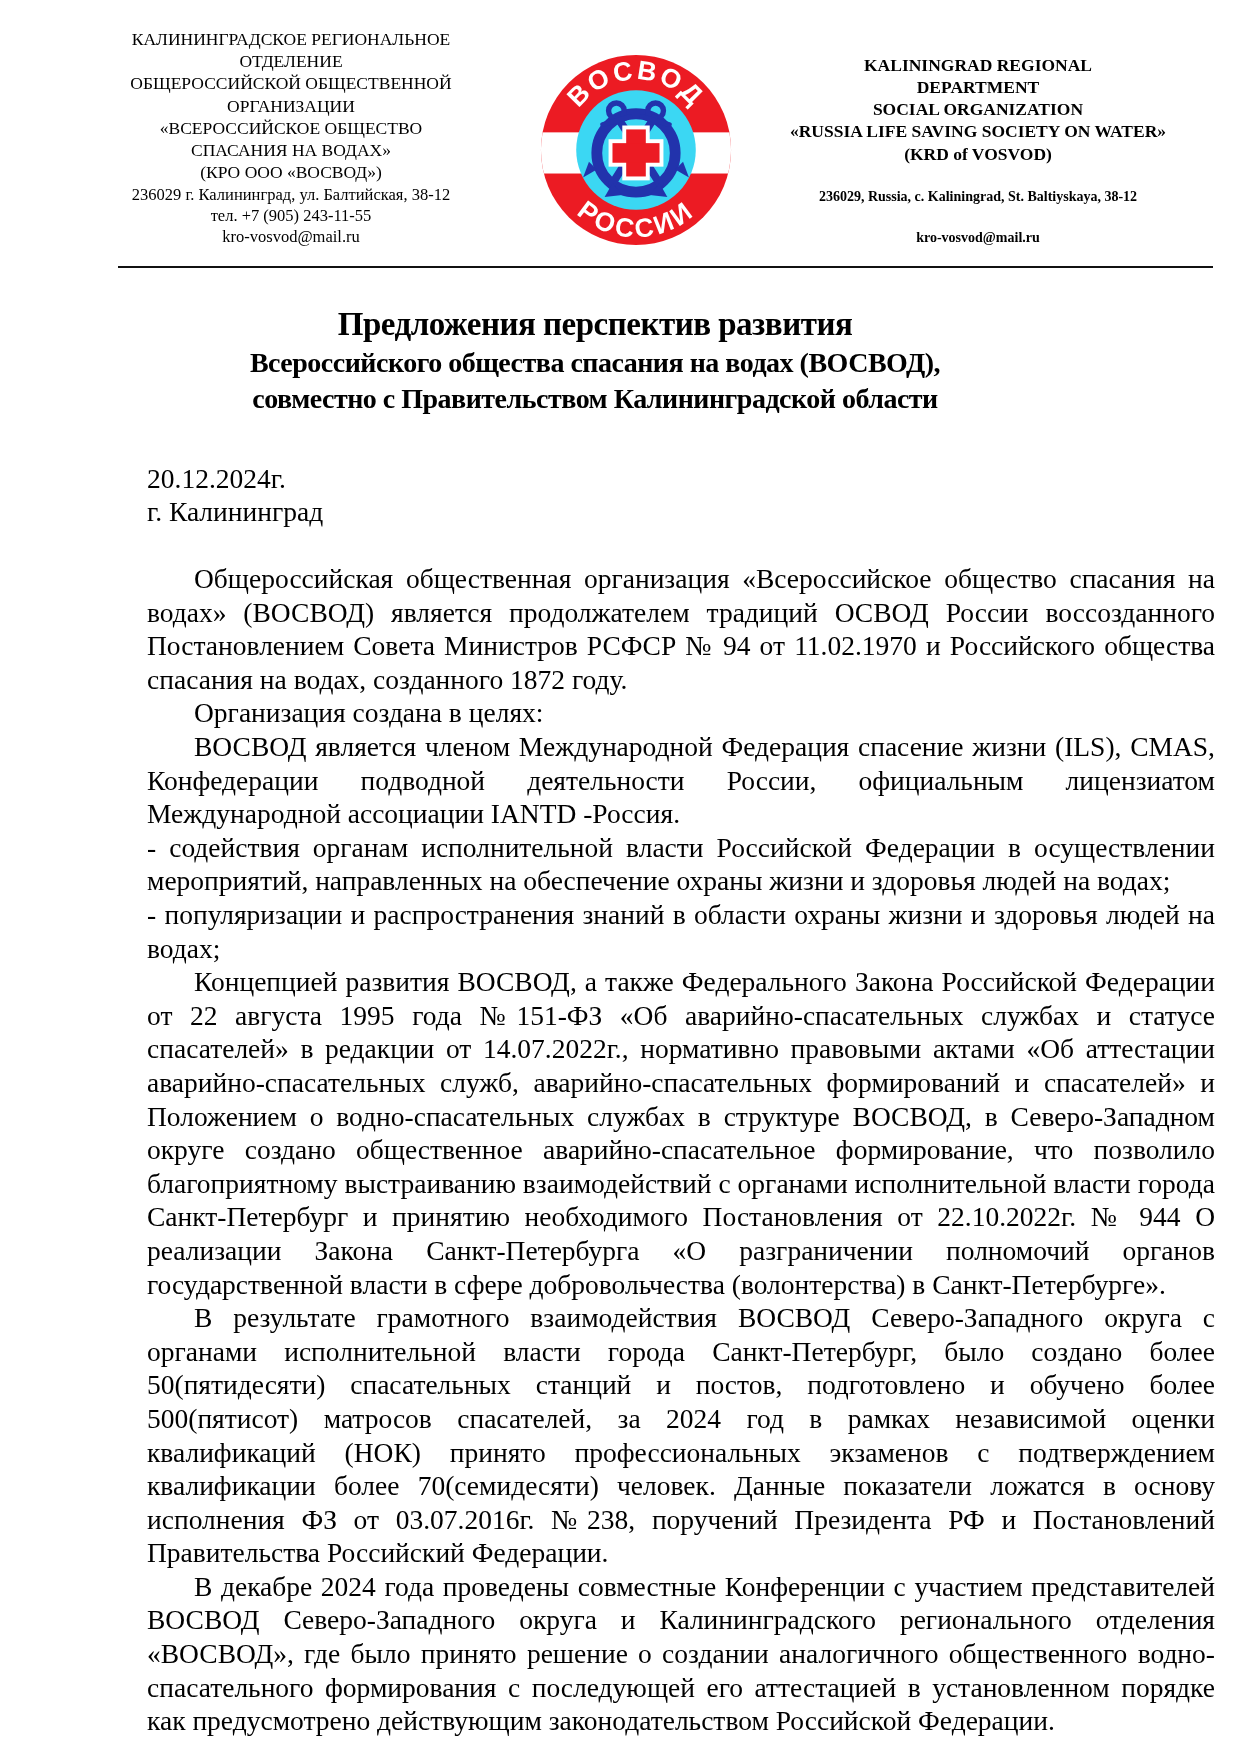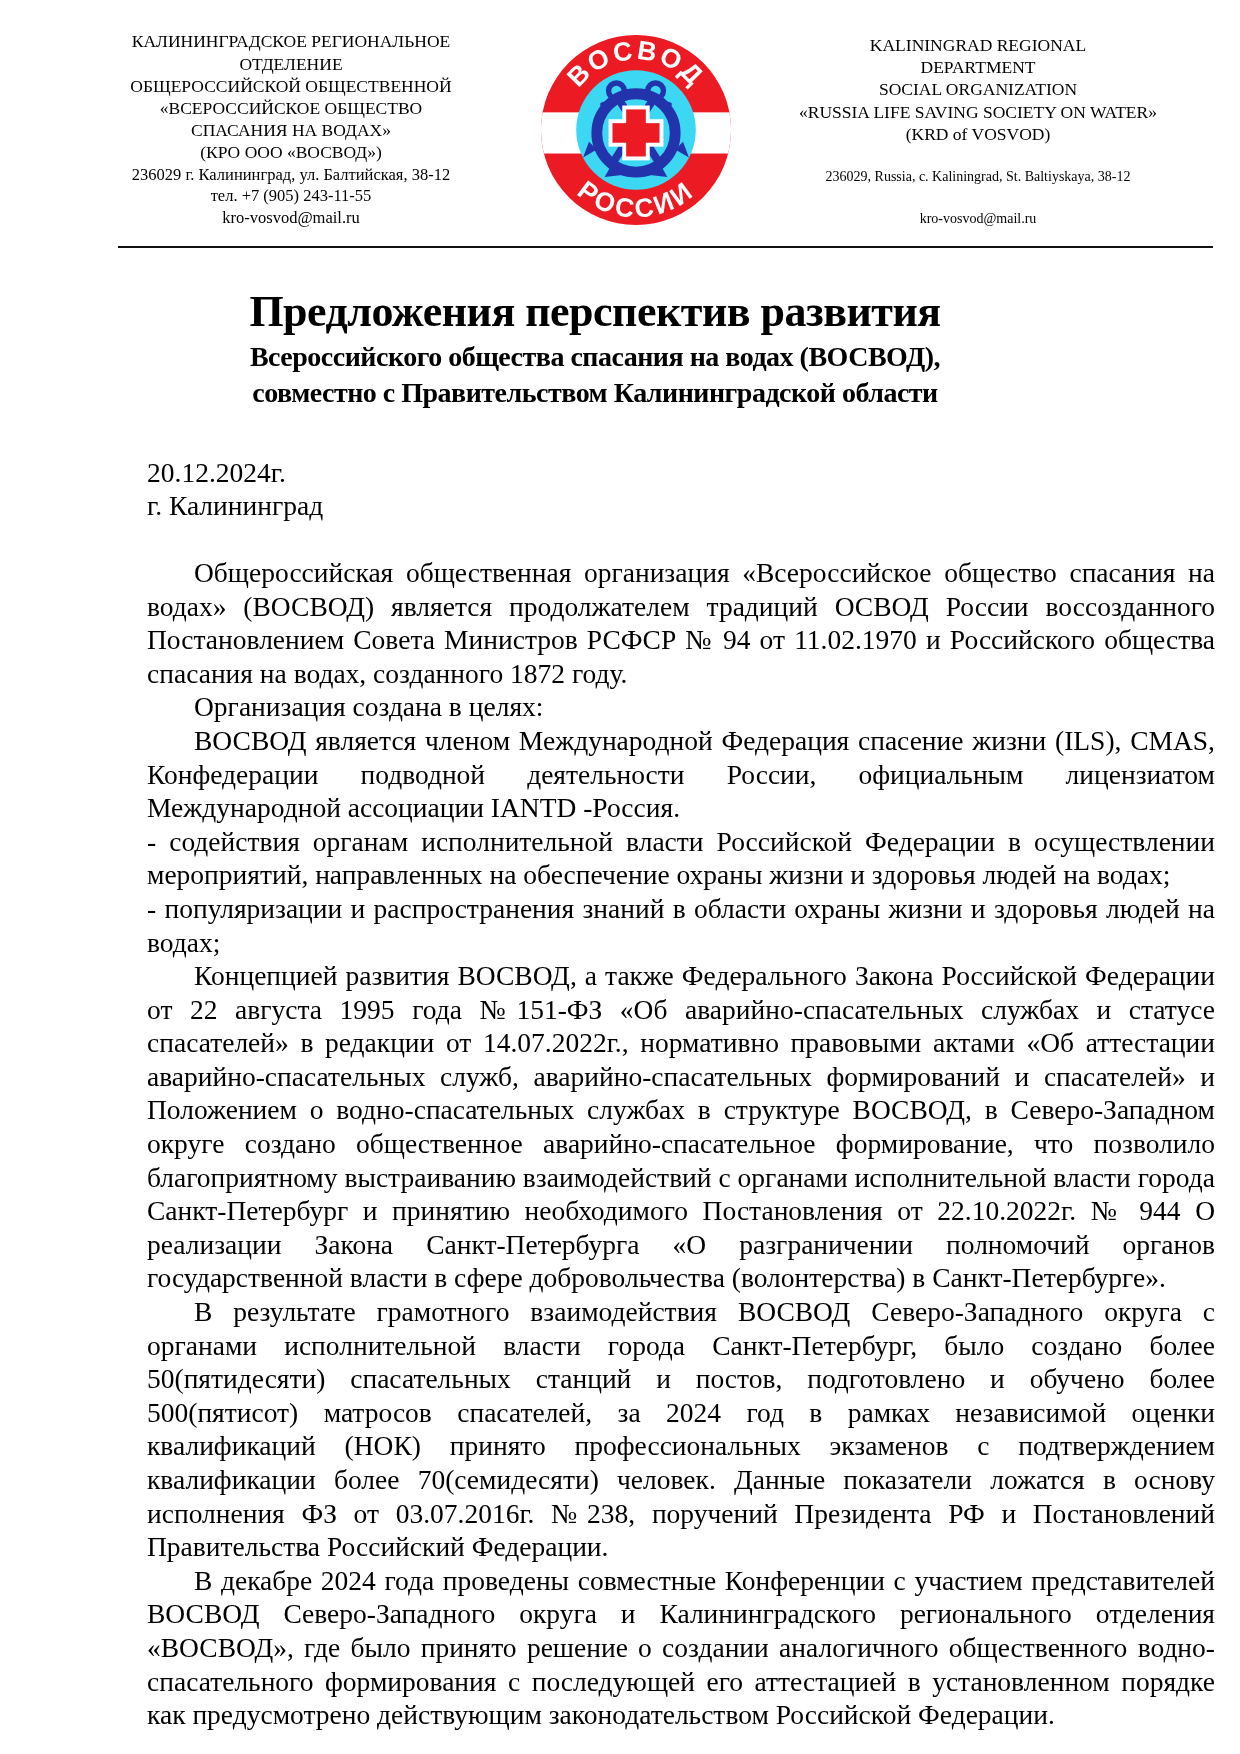--- a/index.html
+++ b/index.html
@@ -10,49 +10,50 @@
     margin:0 auto;
     background:#ffffff;
     color:#000;
     font-family:"Liberation Serif", serif;
     box-sizing:border-box;
     overflow:hidden;
   }
   
   .letterhead { display:flex; padding-top:28px; align-items:flex-end; }
   .lh-left   { width:398px; margin-left:92px;  text-align:center; }
-  .lh-right  { width:460px; margin-left:8px;   text-align:center; }
+  .lh-right  { width:460px; margin-left:8px;   text-align:center;font-weight:bold; }
   .lh-line-caps  { font-size:17.5px; line-height:1.27; }
   .lh-line-addr  { font-size:16.5px; line-height:1.3; }
   .lh-line-addr-en { font-size:14px; line-height:1.32;margin-top:23px; }
   .logo-wrap { flex:0 0 auto; width:196px; height:196px; margin-left:48px; margin-right:6px; margin-top:4px; }
   .logo-wrap svg { display:block; width:196px; height:196px; }
   
   .rule { border-top:2.5px solid #111; margin:18px 27px 0 118px; height:0; }
   
   .title-block { margin:36px 197px 0 147px; text-align:center; }
-  .doc-title { font-size:44px; font-weight:bold; letter-spacing:-0.5px; line-height:1.25; }
+  .doc-title { font-size:33px; font-weight:bold; letter-spacing:-0.5px; line-height:1.25; }
   .doc-sub   { font-size:28px; font-weight:bold; letter-spacing:-0.5px; line-height:1.3; }
   
   .content { margin:0 25px 0 147px; font-size:27.5px; line-height:33.6px; }
   .dateline { display:flex; justify-content:space-between; margin-top:44px; margin-bottom:33px;flex-direction:column; }
   .content p { margin:0; text-align:justify; }
   .content p.ind { text-indent:47px; }
 </style>
 </head>
 <body>
 
 <div class="page">
 
   <div class="letterhead">
 
     <div class="lh-left">
       <div class="lh-line-caps">КАЛИНИНГРАДСКОЕ РЕГИОНАЛЬНОЕ</div>
       <div class="lh-line-caps">ОТДЕЛЕНИЕ</div>
       <div class="lh-line-caps">ОБЩЕРОССИЙСКОЙ ОБЩЕСТВЕННОЙ</div>
+      <div class="lh-line-caps">ОРГАНИЗАЦИИ</div>
       <div class="lh-line-caps">«ВСЕРОССИЙСКОЕ ОБЩЕСТВО</div>
       <div class="lh-line-caps">СПАСАНИЯ НА ВОДАХ»</div>
       <div class="lh-line-caps">(КРО ООО «ВОСВОД»)</div>
       <div class="lh-line-addr">236029 г. Калининград, ул. Балтийская, 38-12</div>
       <div class="lh-line-addr">тел. +7 (905) 243-11-55</div>
       <div class="lh-line-addr">kro-vosvod@mail.ru</div>
     </div>
 
     <div class="logo-wrap">
       <svg viewBox="0 0 200 200" xmlns="http://www.w3.org/2000/svg">

